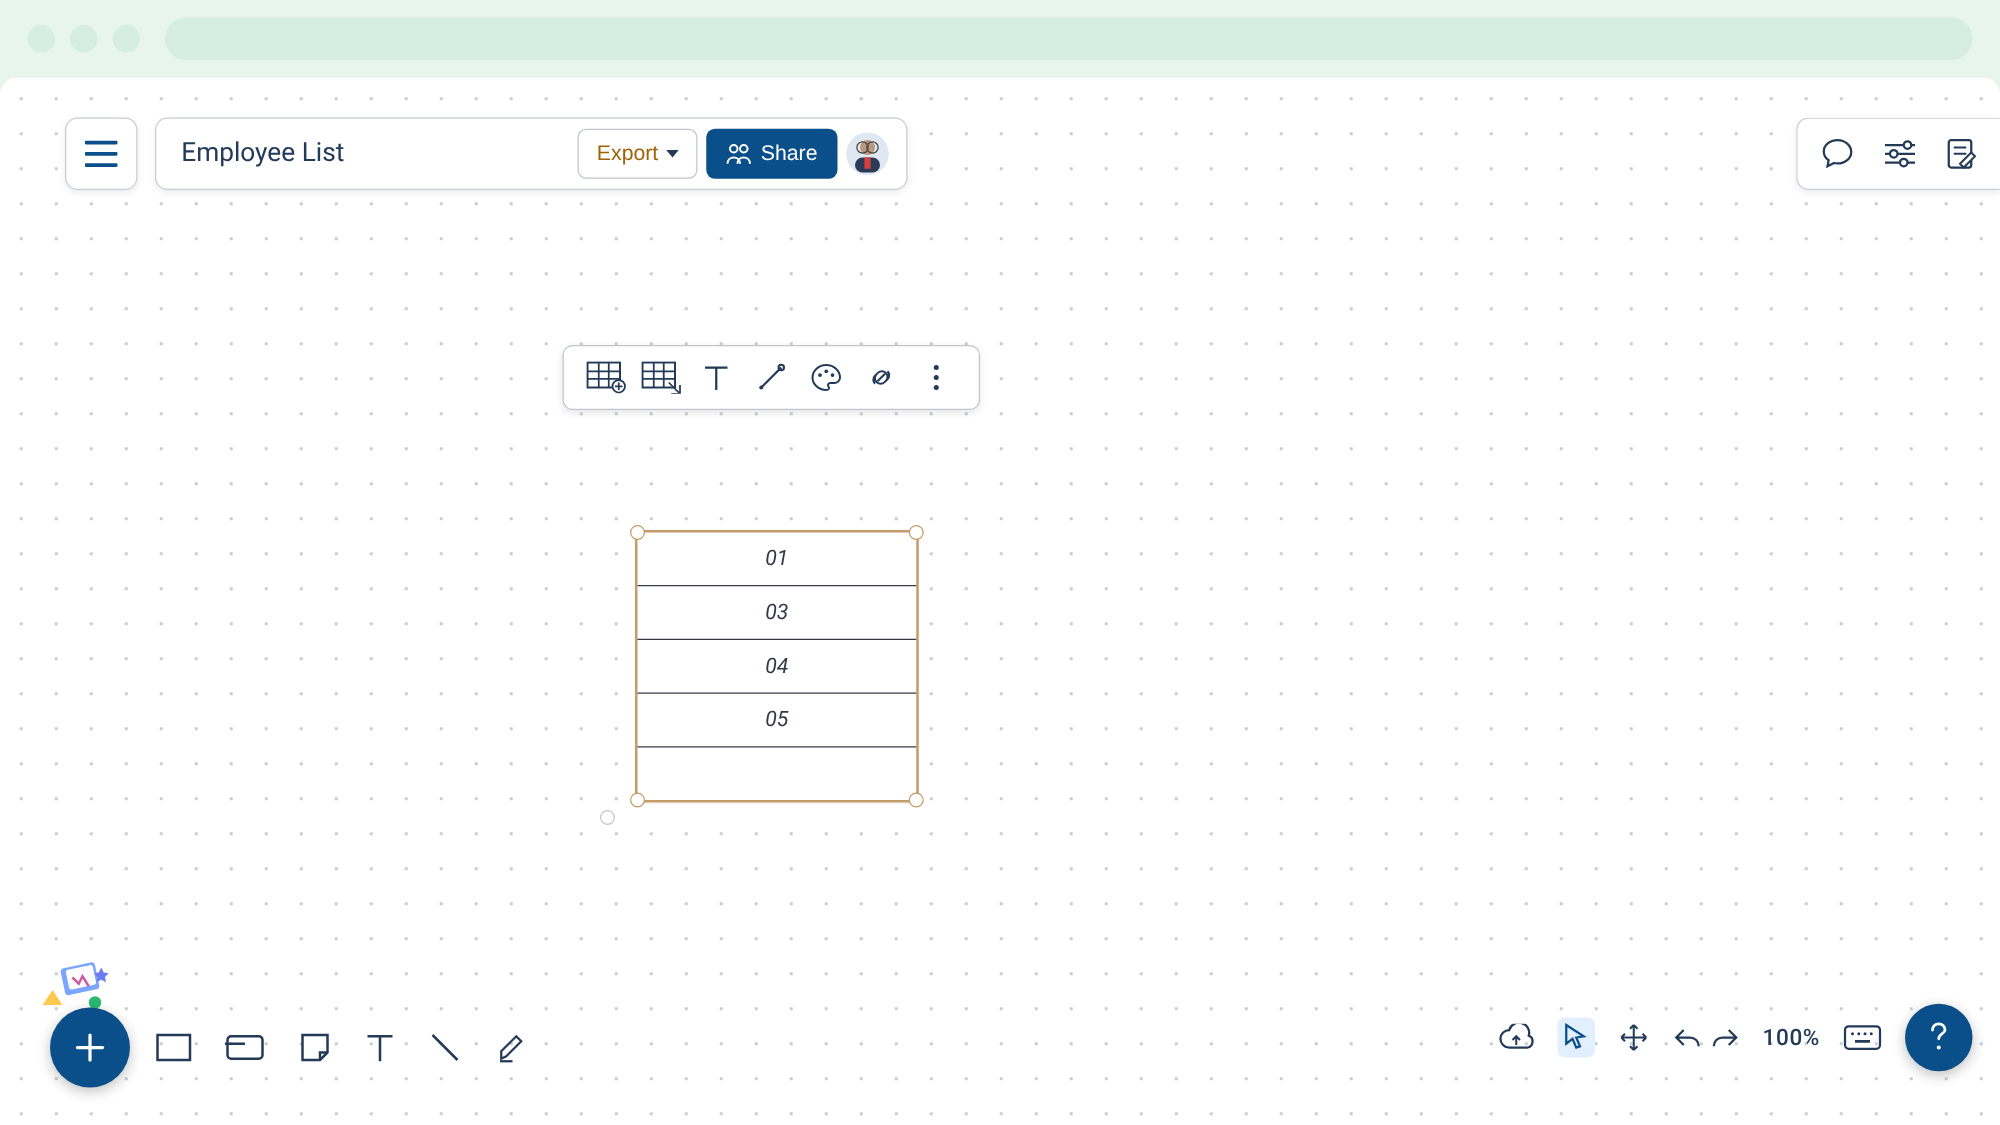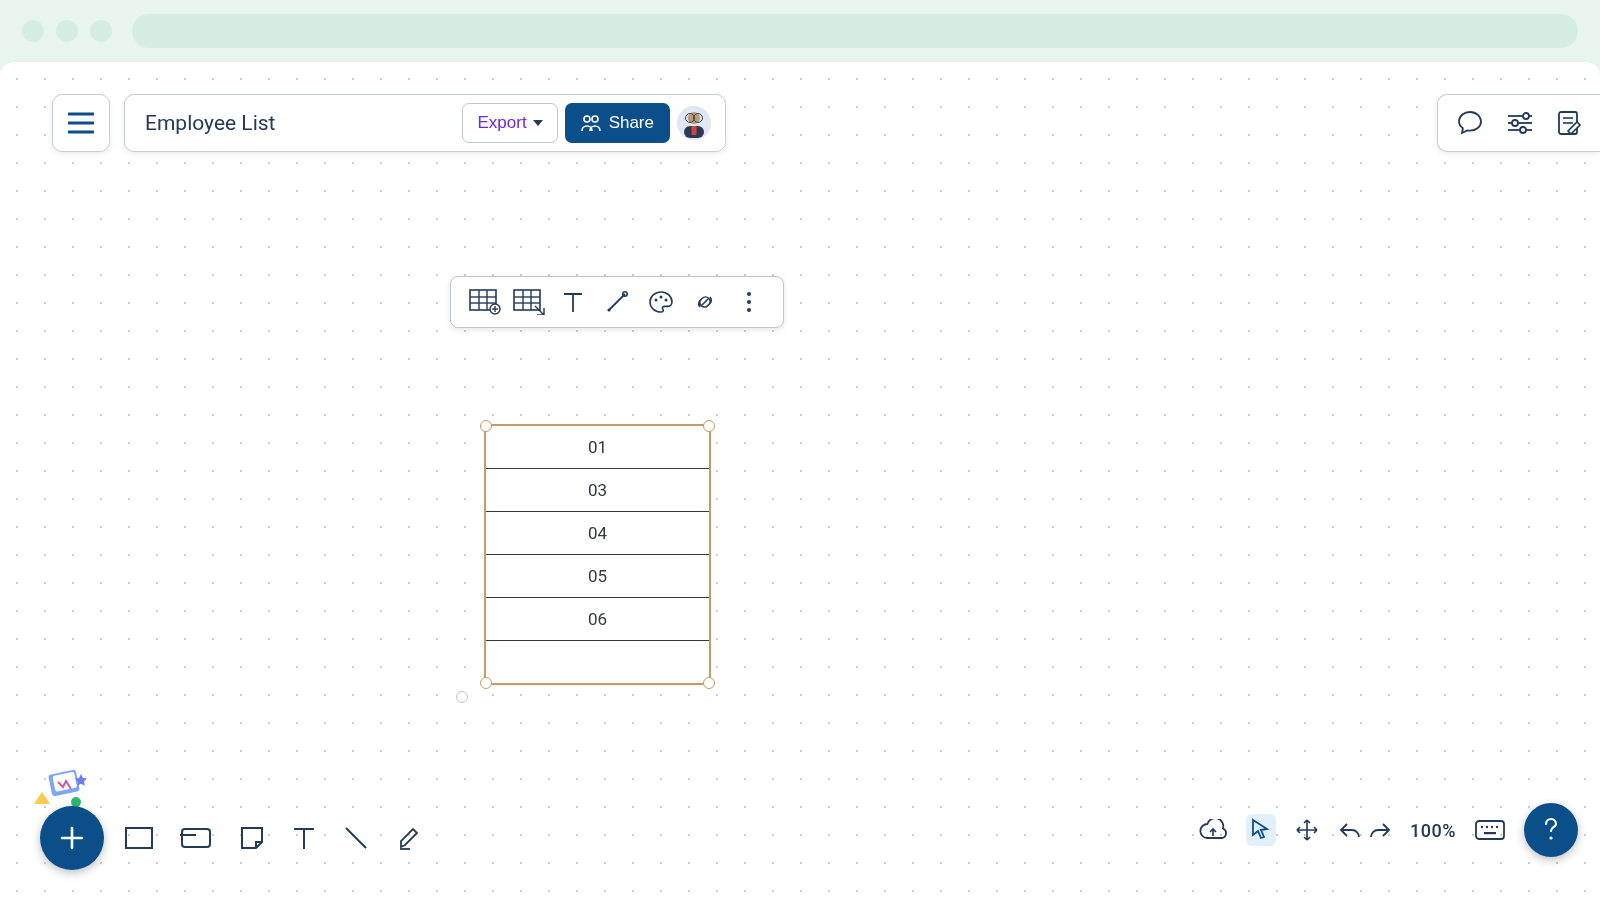--- a/index.html
+++ b/index.html
@@ -43,21 +43,21 @@
     width: 56px; height: 56px; background:#fff; border:1px solid #c7ccd6; border-radius:10px;
     display:flex; align-items:center; justify-content:center; box-shadow:0 2px 6px rgba(0,0,0,0.08);
   }
   .title-bar {
     height:56px; background:#fff; border:1px solid #c7ccd6; border-radius:10px;
     display:flex; align-items:center; gap:7px; padding:0 14px 0 20px; box-shadow:0 2px 6px rgba(0,0,0,0.08);
   }
   .title-text { font-size:21px; color:#233a58; margin-right:180px; white-space:nowrap; }
   .export-btn {
     height:40px; border:1px solid #c0c5cf; background:#fff; border-radius:7px;
-    padding:0 14px; display:flex; align-items:center; gap:6px; font-size:17px; color:#6d28d9;
+    padding:0 14px; display:flex; align-items:center; gap:6px; font-size:17px; color:#a16207;
   }
   .share-btn {
     height:40px; border:0; background:#0b4f8a; color:#fff; border-radius:7px;
     padding:12px 16px; display:flex; align-items:center; gap:8px; font-size:17px;
   }
   .avatar {
     width:34px; height:34px; border-radius:50%; background:#efe9dc;
     display:flex; align-items:center; justify-content:center; overflow:hidden;
   }
 
@@ -72,25 +72,26 @@
   
   .context-toolbar {
     position:absolute; left:450px; top:214px;
     height:50px; background:#fff; border:1px solid #c0c5cf; border-radius:8px;
     display:flex; align-items:center; gap:0; padding:0 12px; box-shadow:0 2px 6px rgba(0,0,0,0.10);
   }
   .ctx-item { width:44px; height:44px; display:flex; align-items:center; justify-content:center; }
 
   
   .table-shape {
-    position:absolute; left:484px; top:362px;
+    position:absolute; left:508px; top:362px;
     width:223px;
     background:#fff;
     border:2px solid #c49b69;
     box-shadow:0 1px 2px rgba(0,0,0,0.06);
+    font-style:italic;
   }
   .table-row { height:42px; border-bottom:1.6px solid #333a45; display:flex; align-items:center; justify-content:center; font-size:17px; color:#333a45; }
   .table-row:last-child { border-bottom:none; }
 
   .sel-handle { position:absolute; width:10px; height:10px; background:#fff; border:1.5px solid #c49b69; border-radius:50%; }
   .sel-h-tl{ left:-6px; top:-6px;} .sel-h-tr{ right:-6px; top:-6px;}
   .sel-h-bl{ left:-6px; bottom:-6px;} .sel-h-br{ right:-6px; bottom:-6px;}
   .conn-handle { position:absolute; left:-30px; bottom:-20px; width:10px;height:10px; background:#fff; border:1.5px solid #bfc4d0; border-radius:50%; }
 
   
@@ -253,23 +254,20 @@
         <span>01</span>
       </div>
     <div class="table-row">
         <span>03</span>
       </div>
     <div class="table-row">
         <span>04</span>
       </div>
     <div class="table-row">
         <span>05</span>
-      </div>
-    <div class="table-row">
-        <span>06</span>
       </div>
     <div class="table-row">
         <span></span>
       </div>
   </div>
 
   <div class="bottom-left-group">
     <svg class="fab-decor" width="60" height="46" viewBox="0 0 60 46">
       <rect x="18" y="4" width="28" height="22" rx="3" fill="#7aa6ff" transform="rotate(-12 32 15)"></rect>
       <rect x="22" y="6" width="22" height="16" rx="2" fill="#fff" transform="rotate(-12 32 15)"></rect>

